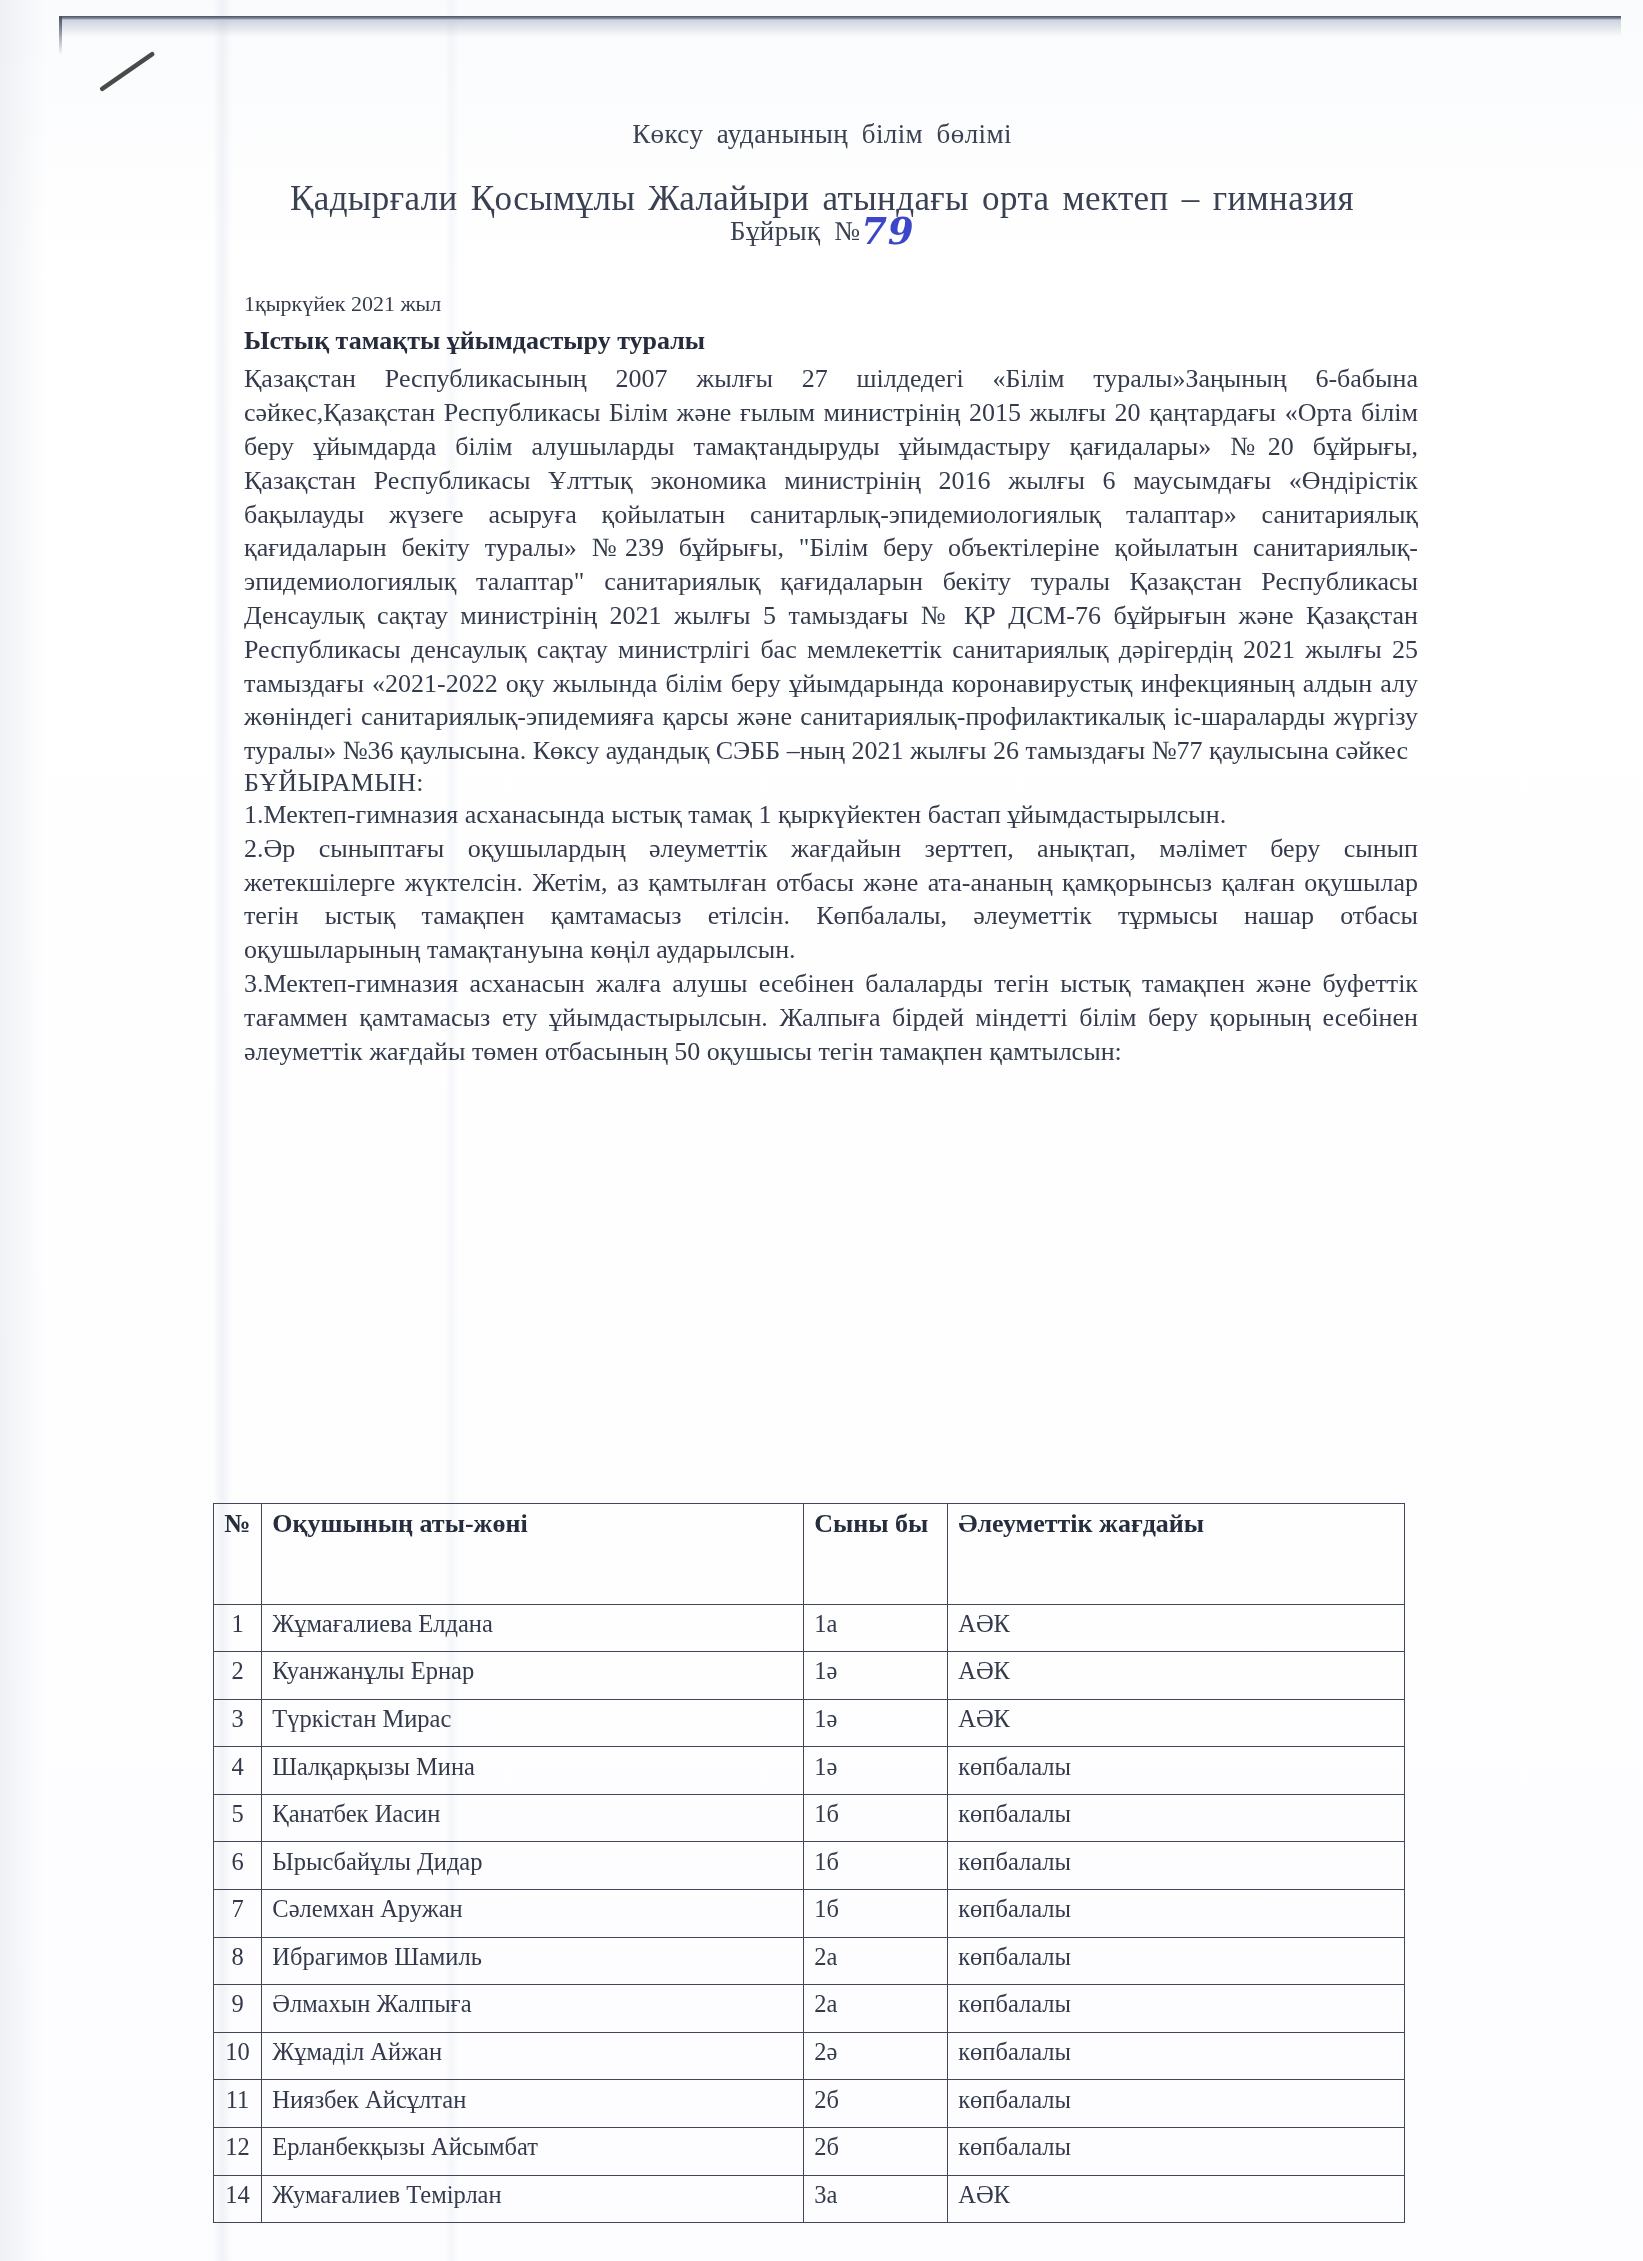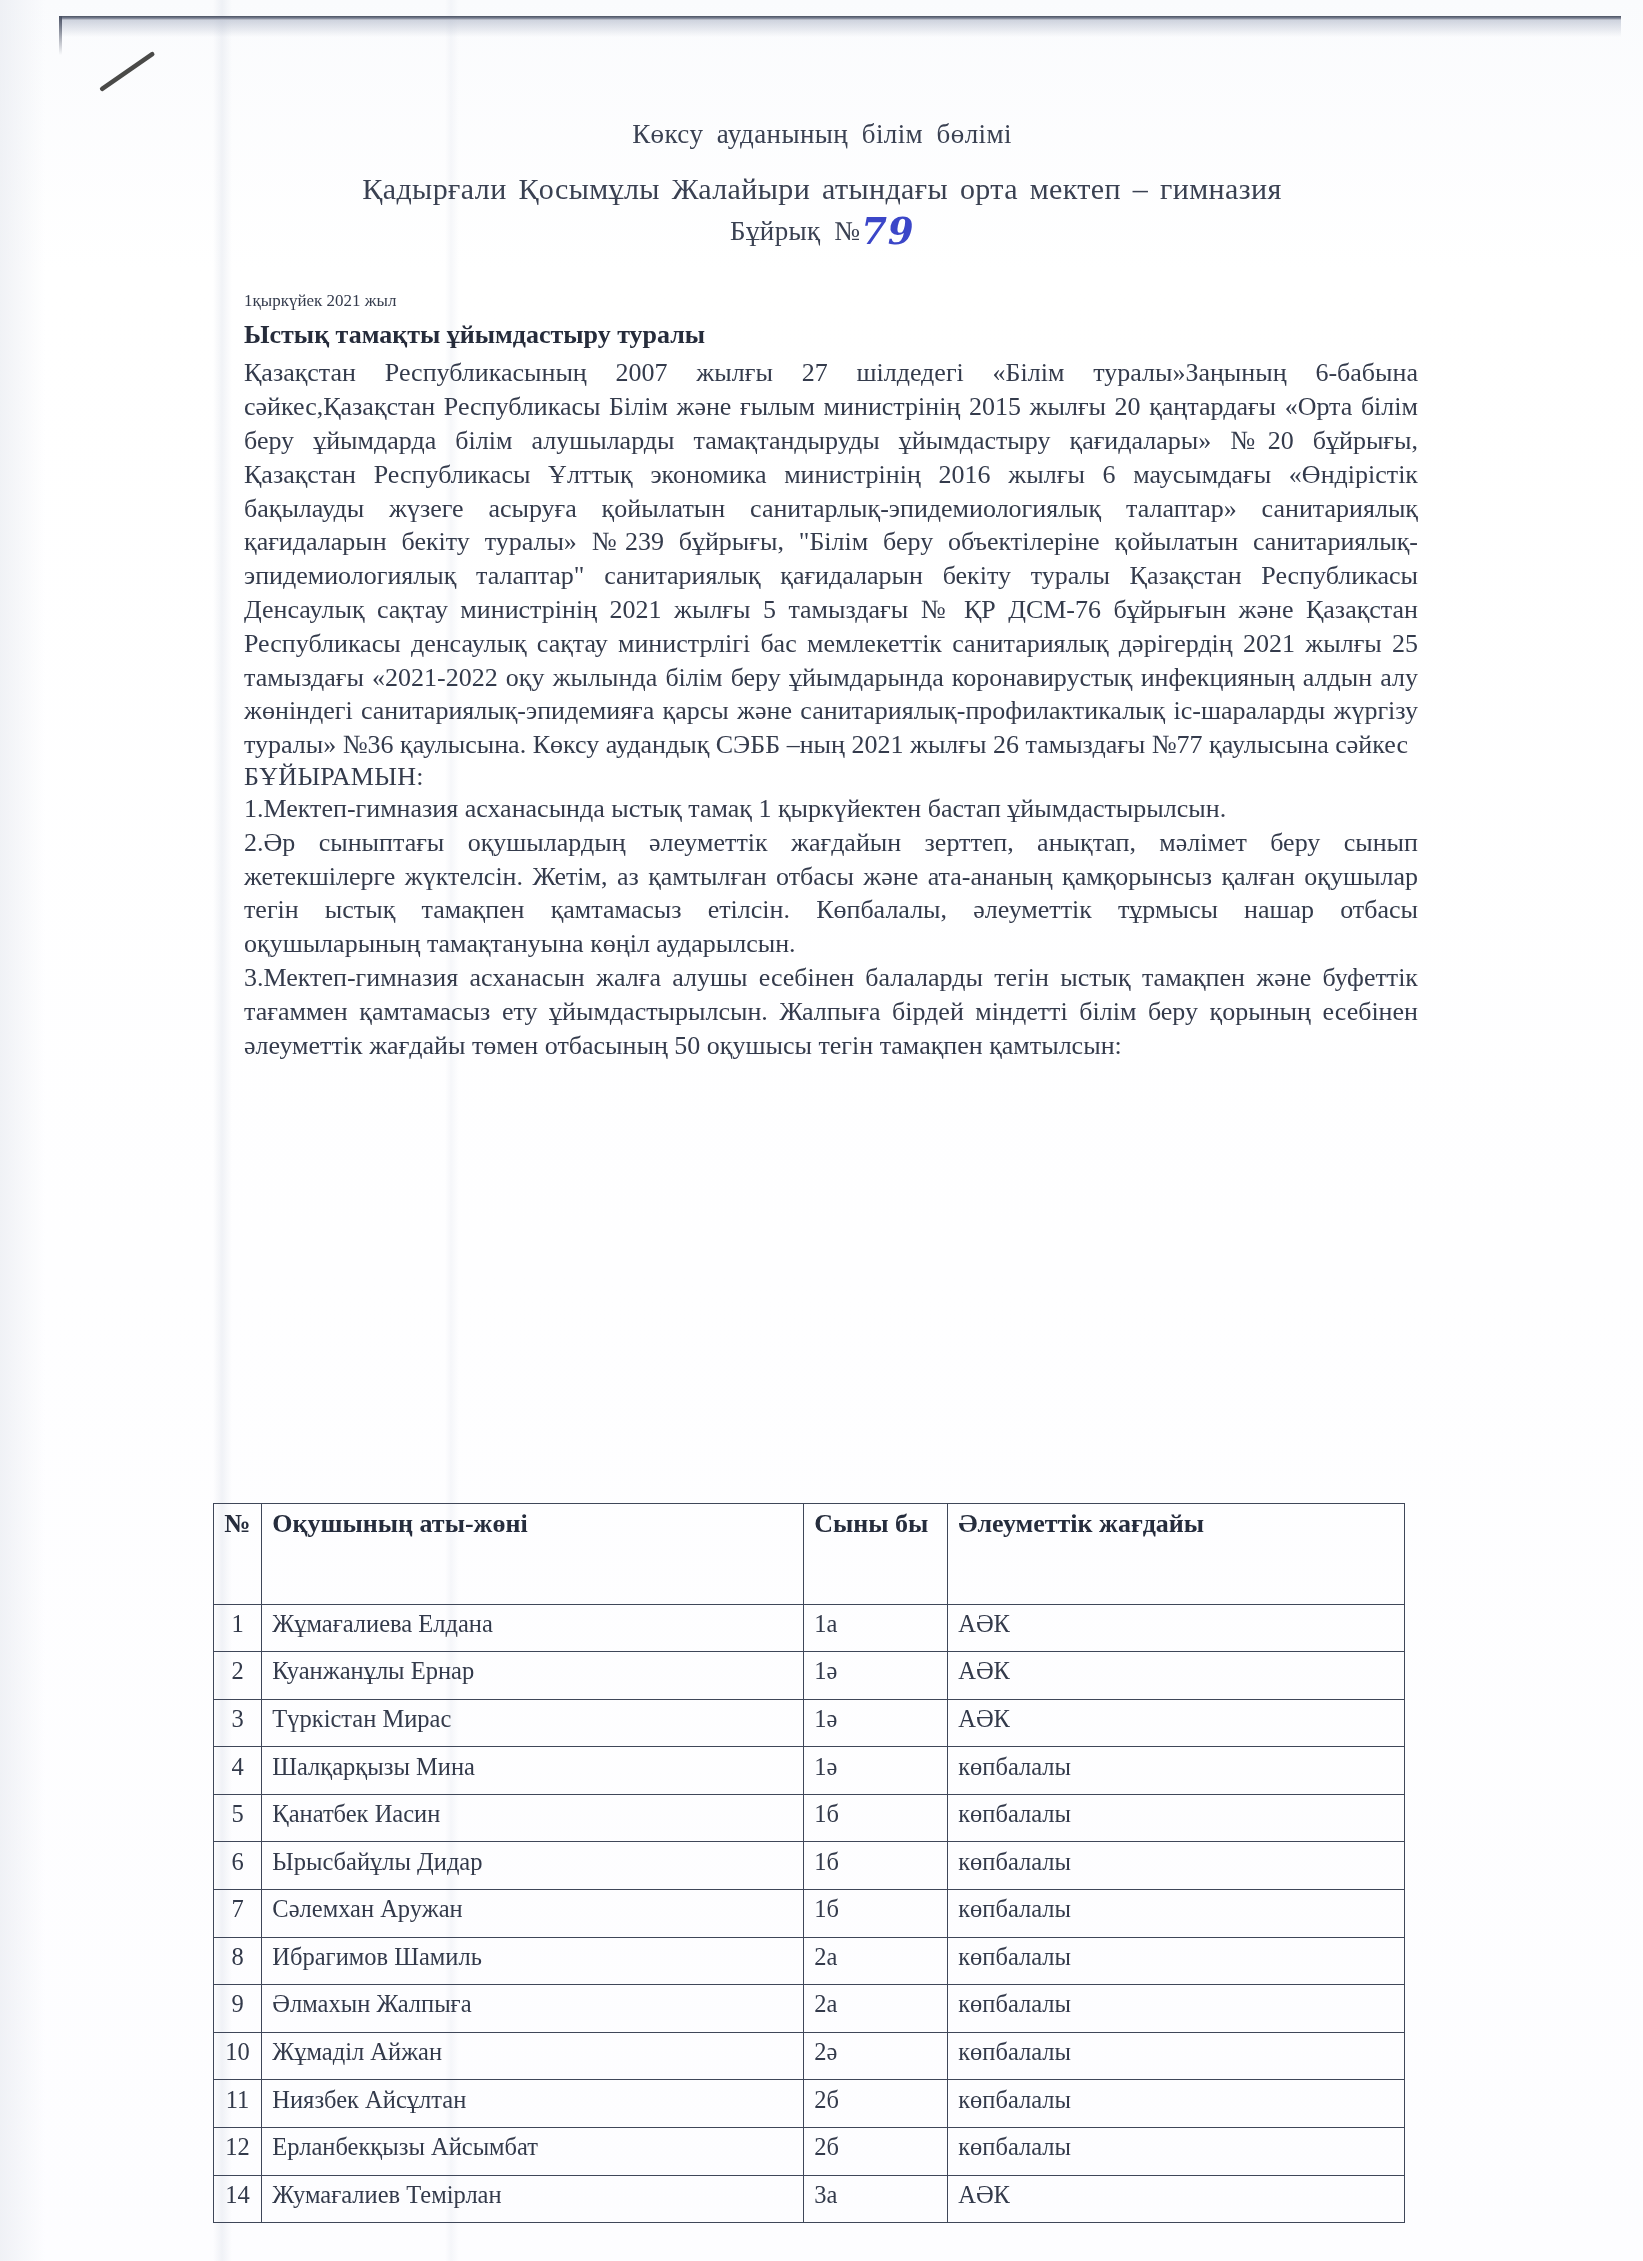--- a/index.html
+++ b/index.html
@@ -74,22 +74,22 @@
     text-align: center;
     color: #3a4152;
     letter-spacing: 0.4px;
   }
   #org-line {
     top: 119px;
     font-size: 27px;
     word-spacing: 6.4px;
   }
   #school-line {
-    top: 172px;
-    font-size: 30px;
+    top: 179px;
+    font-size: 35px;
     word-spacing: 3.9px;
   }
   #order-line-wrap {
     top: 205px;
     font-size: 27px;
   }
   #order-label { word-spacing: 6.4px; }
   #order-number {
     font-family: "DejaVu Serif", serif;
     color: #3b46c8;
@@ -103,21 +103,21 @@
   }
 
   
   #body-block {
     position: absolute;
     left: 244px;
     top: 291px;
     width: 1174px;
   }
   .doc-date {
-    font-size: 17px;
+    font-size: 22px;
     margin-bottom: 9px;
     color: #343b4c;
   }
   .doc-subject {
     font-size: 26px;
     font-weight: 700;
     margin-bottom: 6.4px;
     color: #262c3b;
   }
   .para {

